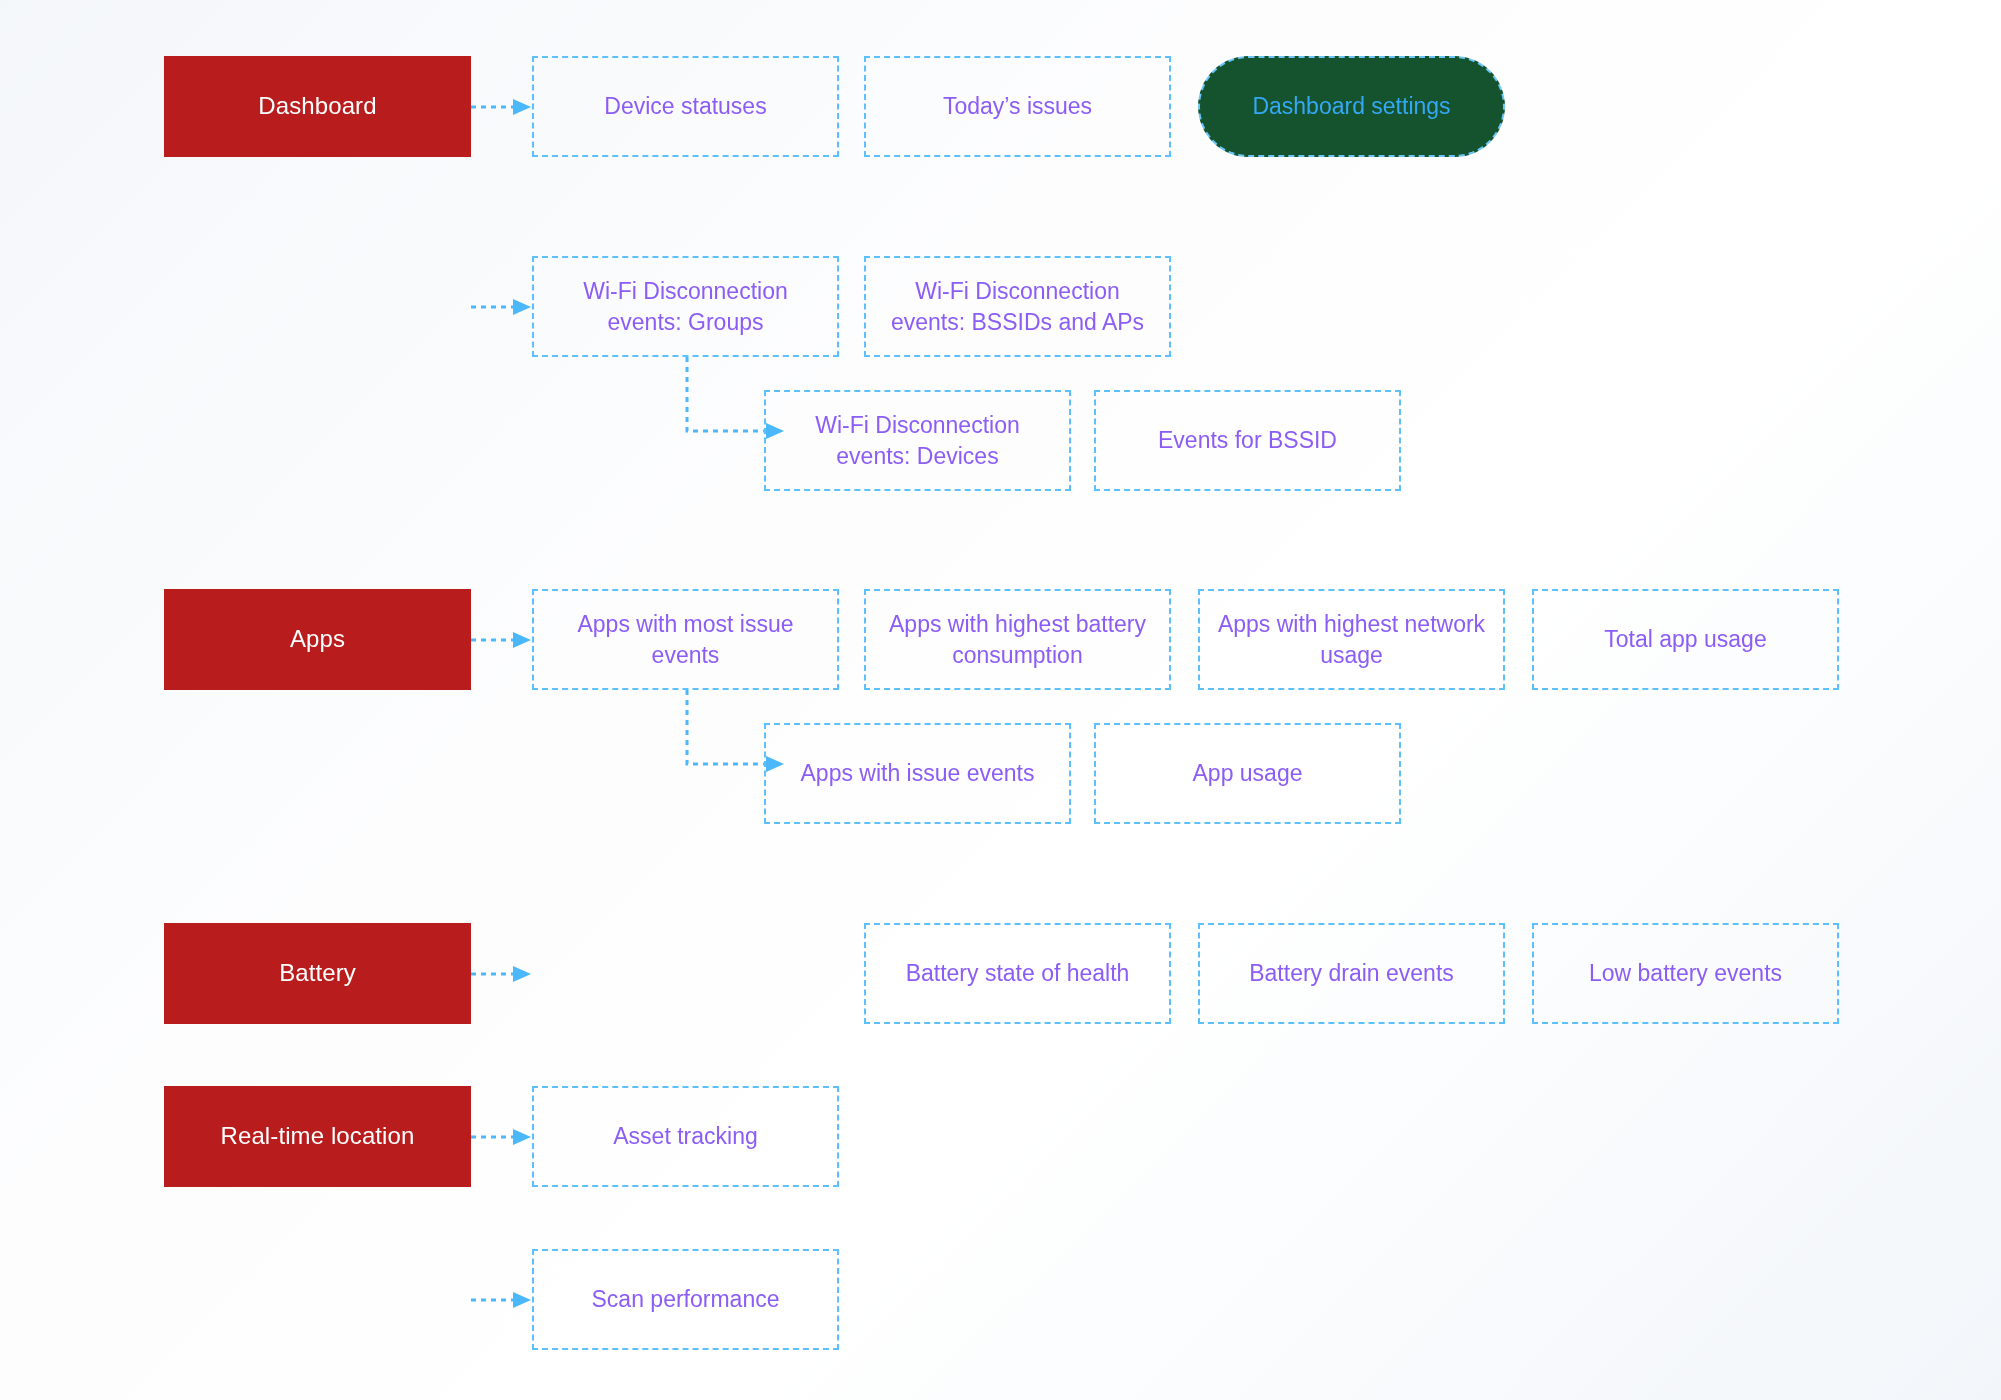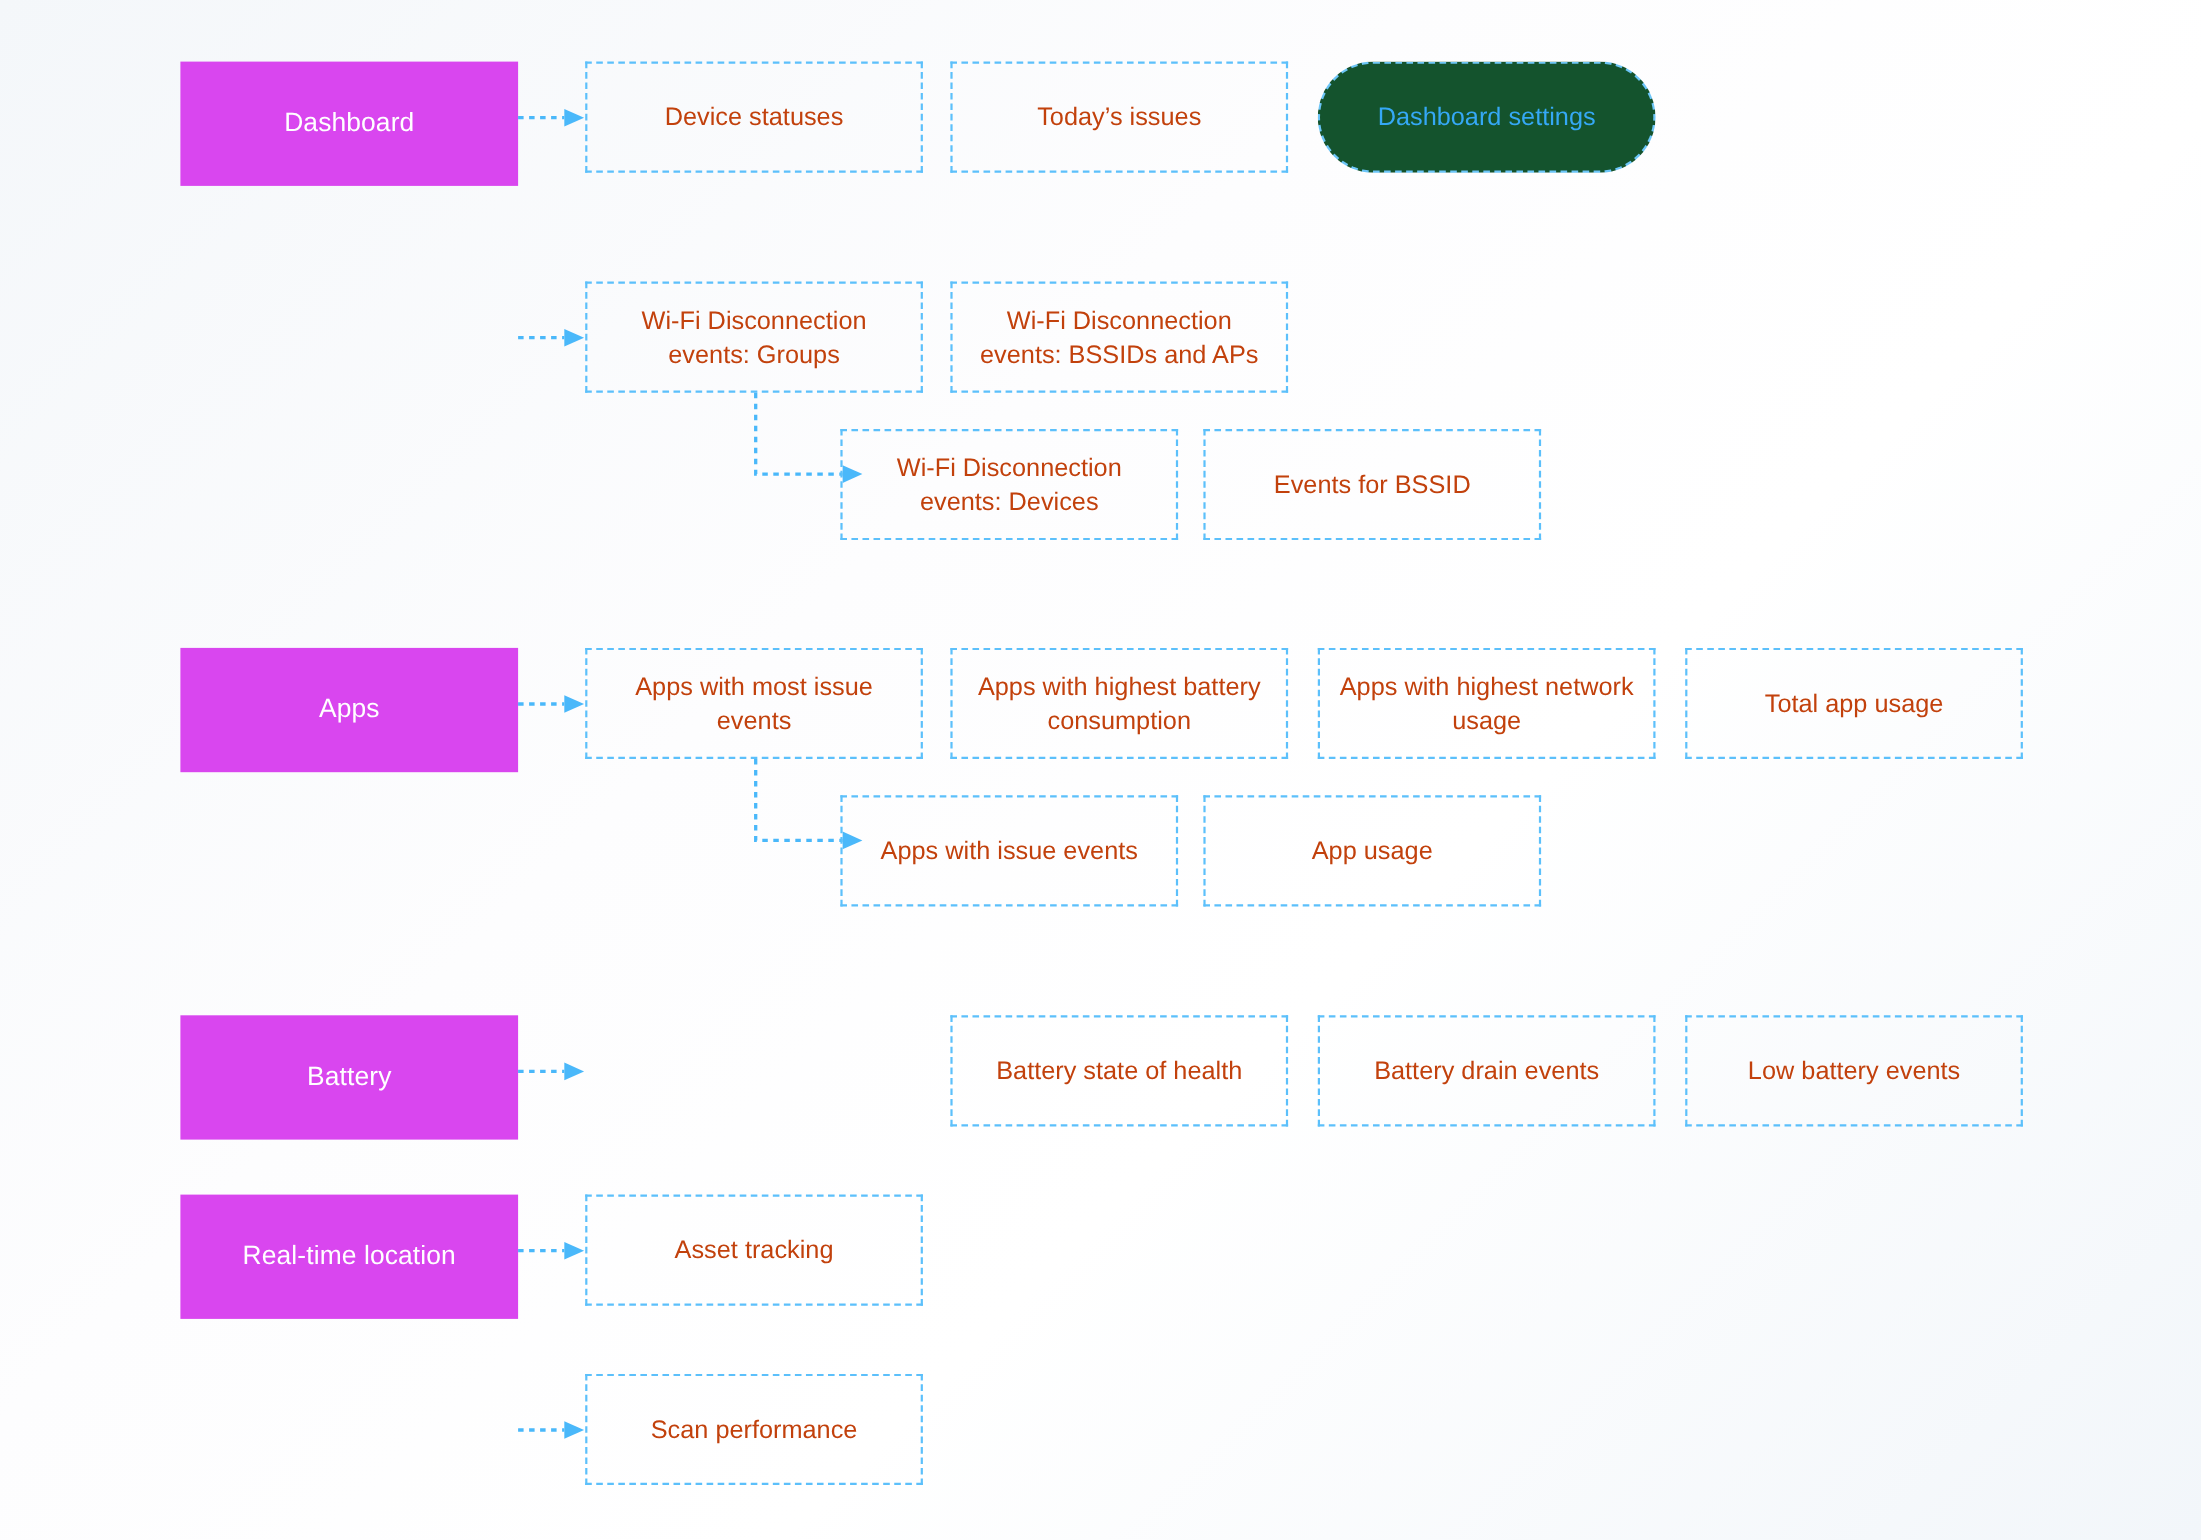--- a/index.html
+++ b/index.html
@@ -16,22 +16,22 @@
   #canvas {
     position: relative;
     width: 2001px;
     height: 1400px;
   }
 
   
   .node-primary {
     position: absolute;
     width: 307px;
-    height: 113px;
-    background: #d946ef;
+    height: 101px;
+    background: #b91c1c;
     display: flex;
     align-items: center;
     justify-content: center;
     box-sizing: border-box;
   }
   .node-primary .node-label {
     color: #ffffff;
     font-size: 24px;
     letter-spacing: 0.1px;
     text-align: center;
@@ -45,21 +45,21 @@
     height: 101px;
     border: 2px dashed #5cc0fb;
     background: transparent;
     display: flex;
     align-items: center;
     justify-content: center;
     box-sizing: border-box;
     padding: 0 14px;
   }
   .node-dashed .node-label {
-    color: #c2410c;
+    color: #8b5cf6;
     font-size: 23px;
     text-align: center;
     line-height: 1.32;
   }
 
   
   .node-pill {
     position: absolute;
     width: 307px;
     height: 101px;

